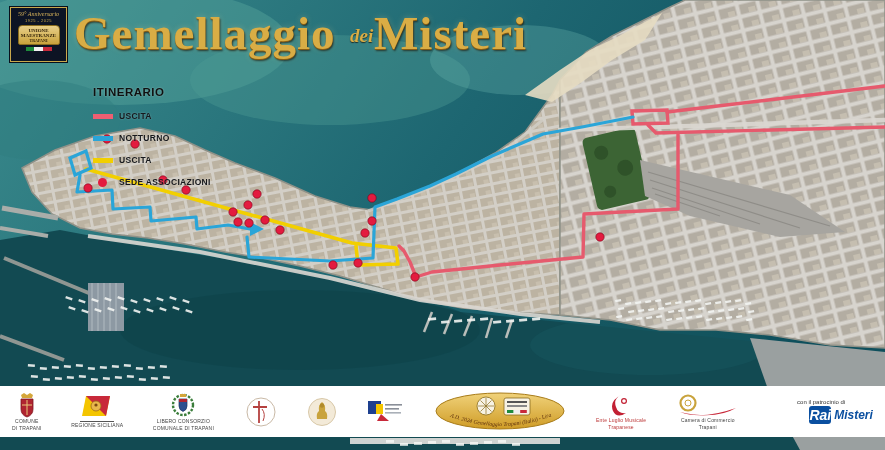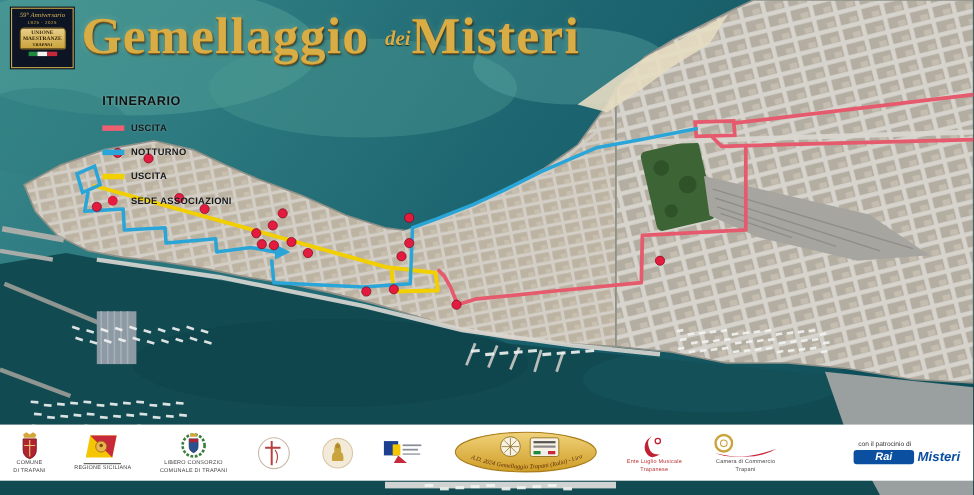--- a/index.html
+++ b/index.html
@@ -39,22 +39,22 @@
     text-shadow:0 0 2px rgba(255,255,255,.3);}
 
   
   .band{position:absolute;left:0;top:386px;width:885px;height:51px;background:#ffffff;
     display:flex;align-items:center;justify-content:space-between;padding:0 12px;box-sizing:border-box;}
   .sp{display:flex;flex-direction:column;align-items:center;justify-content:center;gap:1px;}
   .sp .cap{font-size:5px;color:#444;text-align:center;line-height:5.5px;letter-spacing:.2px;}
   .sp .cap.red{color:#b33;}
   .regline{width:34px;border-top:1px solid #555;margin-top:1px;}
   .rai-row{display:flex;align-items:center;gap:3px;}
-  .rai-box{background:#0a4fa0;color:#fff;font-weight:700;font-style:italic;font-size:10px;
-    border-radius:3px;padding:1px 20px;margin-left:40px;}
+  .rai-box{background:#0a4fa0;color:#fff;font-weight:700;font-style:italic;font-size:14px;
+    border-radius:3px;padding:1px 0;margin-left:40px;}
   .rai-sic{color:#0a4fa0;font-weight:700;font-style:italic;font-size:12px;}
   .pat{font-size:6px;color:#333;}
   .nino-cap{font-family:"Liberation Serif",serif;font-size:7px;letter-spacing:1.5px;color:#1b4f72;
     line-height:8px;text-align:center;}
 </style>
 </head>
 <body>
 
 <div class="poster">
 

